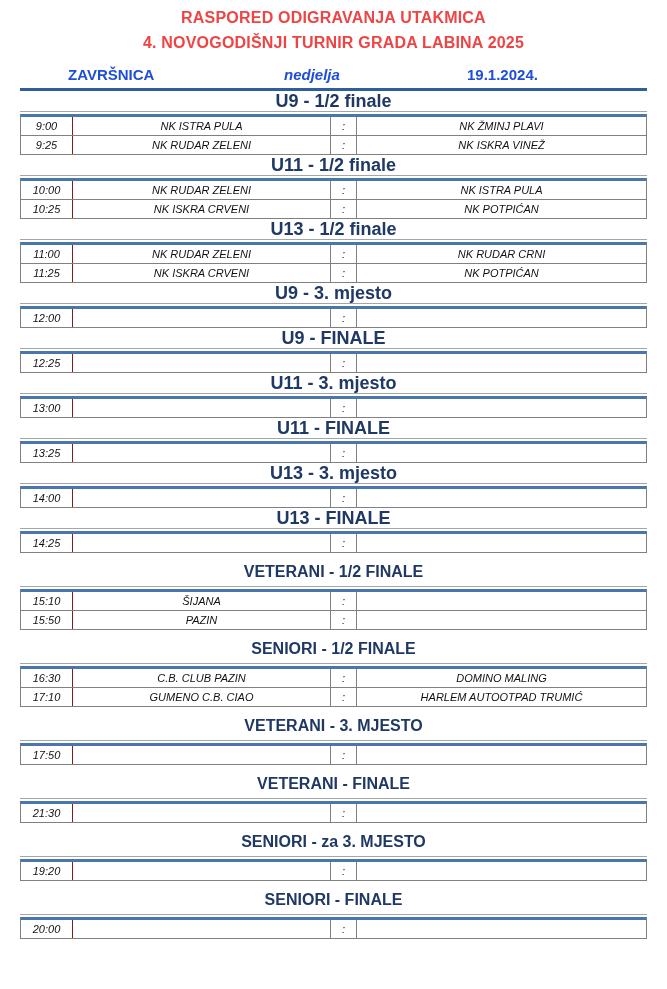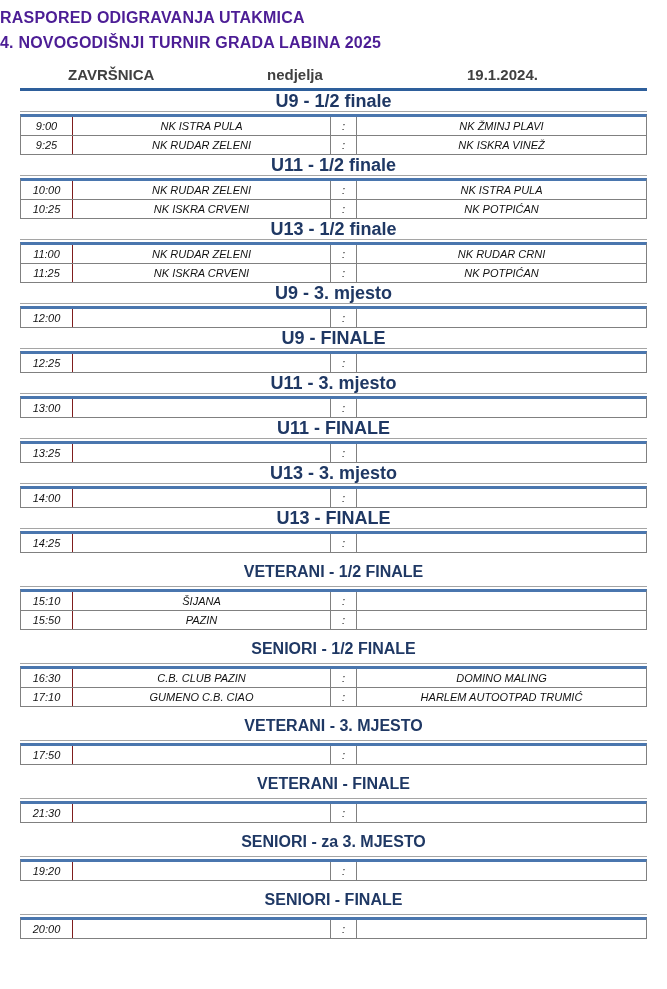--- a/index.html
+++ b/index.html
@@ -7,39 +7,40 @@
     position: relative;
     width: 667px;
     height: 989px;
     background: #ffffff;
     font-family: "Liberation Sans", sans-serif;
     overflow: hidden;
     box-sizing: border-box;
     padding-top: 8px;
   }
   .title-line {
+    text-align: center;
     font-weight: bold;
     font-size: 16px;
     line-height: 20px;
-    color: #4c1d95;
+    color: #ef4444;
     letter-spacing: 0.2px;
   }
   .title-line.second { margin-top: 5px; }
 
   .stage-header {
     position: relative;
     height: 20px;
     margin: 13px 20px 0 20px;
     font-weight: bold;
     font-size: 15px;
-    color: #404040;
+    color: #1d4ed8;
   }
   .stage-header span { position: absolute; top: 0; white-space: nowrap; }
   .stage-name { left: 48px; }
-  .stage-day  { left: 247px; }
+  .stage-day  { left: 264px; font-style: italic; }
   .stage-date { left: 447px; }
   .stage-rule {
     height: 3px;
     margin: 2px 20px 0 20px;
     background: #2e5f9b;
   }
 
   .section { margin: 0 20px; }
   .sec-title {
     text-align: center;

